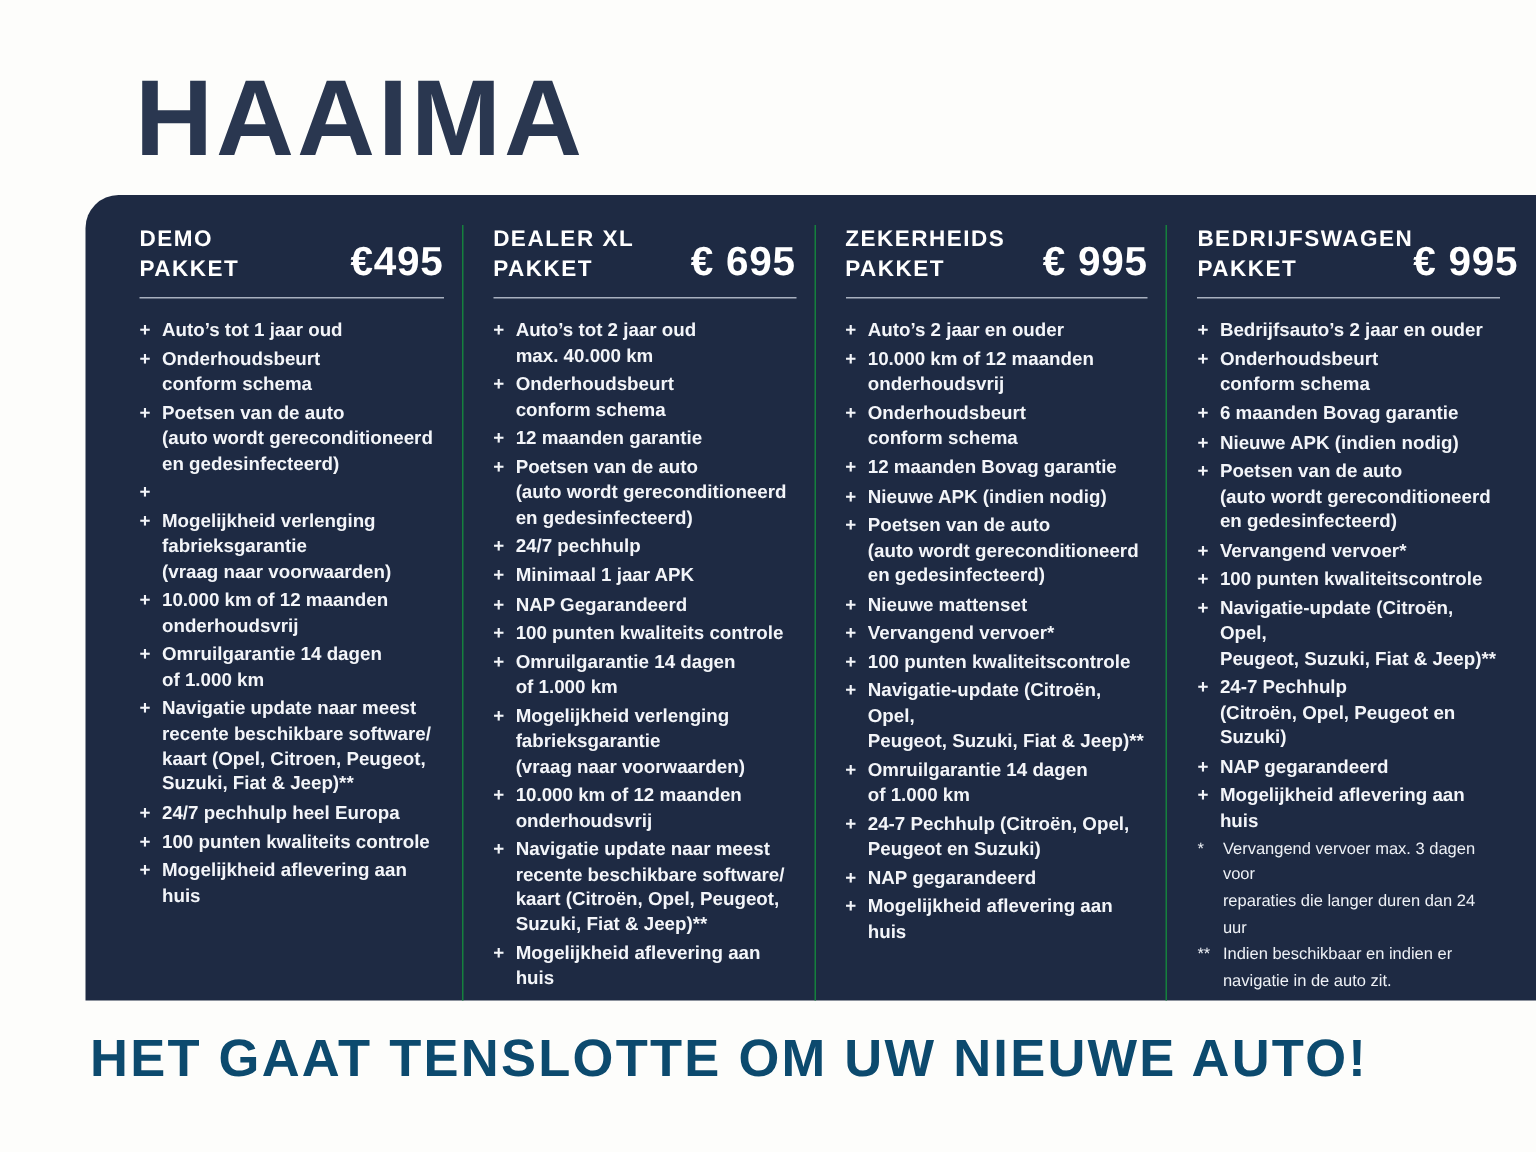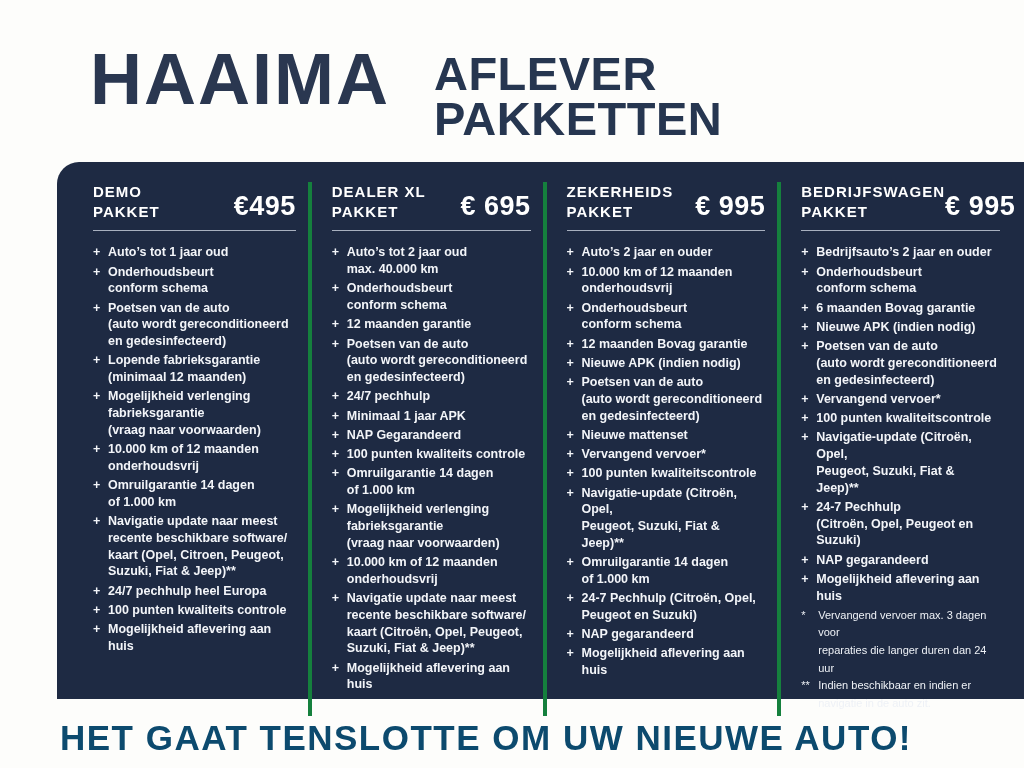--- a/index.html
+++ b/index.html
@@ -28,21 +28,21 @@
   
   .panel {
     margin:21px 0 0 57px;
     height:537px; box-sizing:border-box;
     background:#1e2a43;
     border-radius:22px 0 0 0;
     padding:20px 12px 14px 16px;
   }
   .cols { display:grid; grid-template-columns:repeat(4,1fr); height:100%; }
   .col { display:flex; flex-direction:column; padding:0 12px 0 20px; min-width:0; box-sizing:border-box; }
-  .col + .col { border-left:4px solid #15803d; }
+  .col + .col { border-left:1px solid #15803d; }
   .pkg-head { display:flex; justify-content:space-between; align-items:flex-end; color:#ffffff; }
   .pkg-title { font-size:15px; font-weight:bold; letter-spacing:1px; line-height:1.3; }
   .pkg-price { font-size:27px; font-weight:bold; letter-spacing:0.5px; line-height:1; padding-bottom:1px; white-space:pre; }
   .rule { border-bottom:1.5px solid #a8b0bf; margin-top:9px; }
   .items { list-style:none; margin:13px 0 0; padding:0; }
   .items li {
     display:flex; margin-bottom:2.5px;
     color:#f3f5f9; font-size:12.5px; font-weight:bold; line-height:1.34;
   }
   .plus { width:15px; flex:none; }
@@ -59,24 +59,20 @@
     font-size:35px; font-weight:bold; letter-spacing:1.5px;
     color:#0c4a6e; white-space:nowrap;
   }
 </style>
 </head>
 <body>
 
 <div class="header">
   <div class="brand">
     <div class="brand-name">HAAIMA</div>
-  </div>
-  <div class="page-title">
-    <div>AFLEVER</div>
-    <div>PAKKETTEN</div>
   </div>
 </div>
 
 <div class="panel">
   <div class="cols" id="cols">
   <div class="col">
     <div class="pkg-head">
       <div class="pkg-title">
         <span class="t1 line">DEMO</span>
         <span class="t2 line">PAKKET</span>
@@ -101,24 +97,20 @@
           <li>
             <span class="plus">+</span>
             <span class="txt">
               <span class="line">Poetsen van de auto</span>
               <span class="line">(auto wordt gereconditioneerd</span>
               <span class="line">en gedesinfecteerd)</span>
             </span>
           </li>
           <li>
             <span class="plus">+</span>
-            <span class="txt">
-              <span class="line">Lopende fabrieksgarantie</span>
-              <span class="line">(minimaal 12 maanden)</span>
-            </span>
           </li>
           <li>
             <span class="plus">+</span>
             <span class="txt">
               <span class="line">Mogelijkheid verlenging</span>
               <span class="line">fabrieksgarantie</span>
               <span class="line">(vraag naar voorwaarden)</span>
             </span>
           </li>
           <li>

